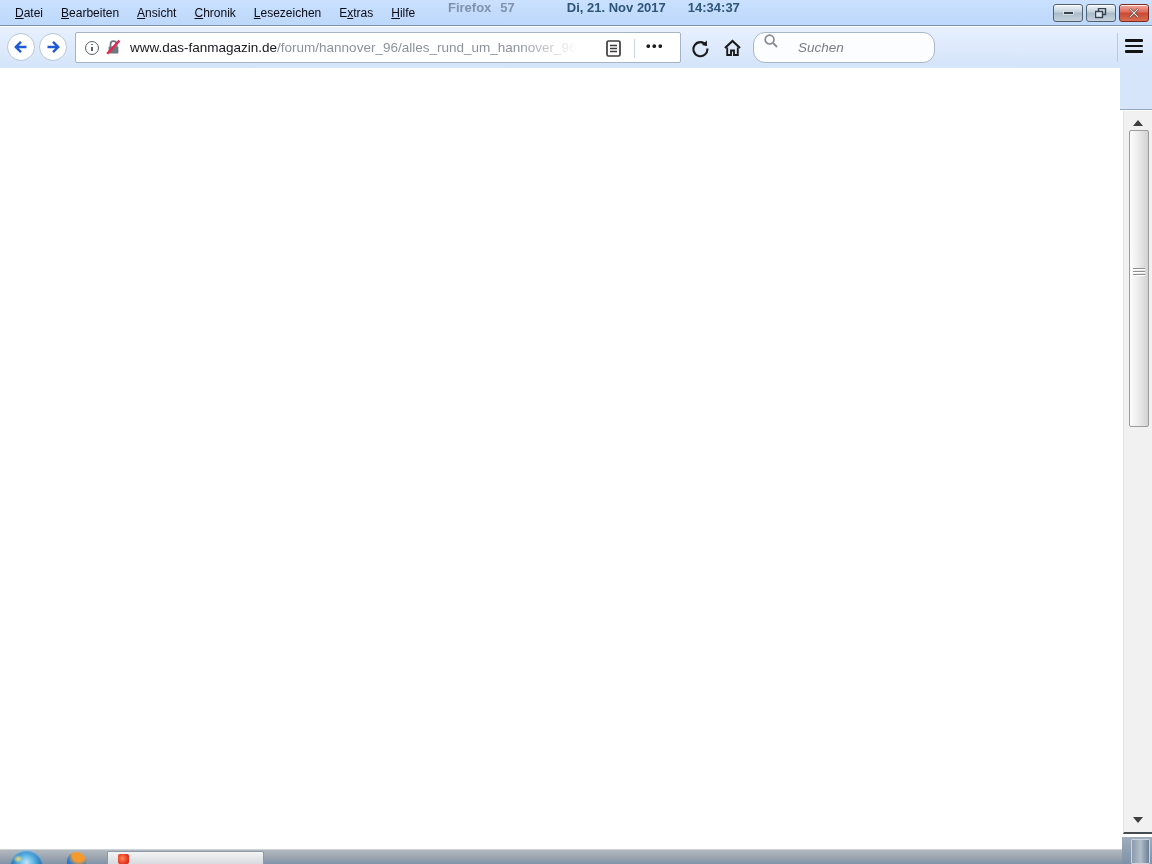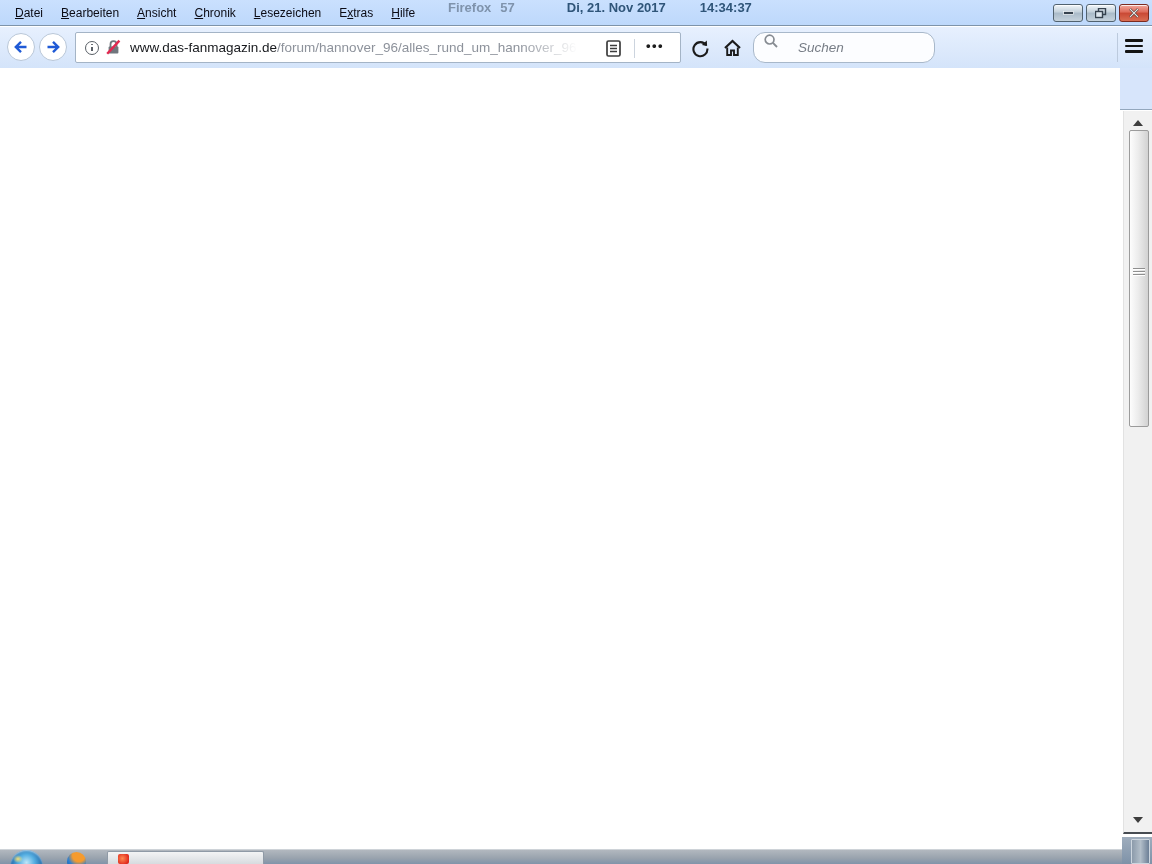--- a/index.html
+++ b/index.html
@@ -12,21 +12,21 @@
     background:linear-gradient(#cae0fe,#bdd8fb); border-bottom:1px solid #7e93a9;
     display:flex; align-items:center; }
   .menu { display:flex; margin-left:6px; z-index:3; }
   .menu-item { padding:1px 9px 0 9px; font-size:12px; color:#0b0b14; white-space:pre; cursor:default; }
   .ak { text-decoration:underline; }
   .title-center { position:absolute; left:448px; top:0; height:26px; display:flex; align-items:flex-start;
     font-size:13px; font-weight:bold; pointer-events:none; }
   .app-label { color:#7f93ac; }
   .app-ver { color:#7f93ac; margin-left:9px; }
   .tb-date { color:#2f5579; margin-left:52px; }
-  .tb-time { color:#2f5579; margin-left:34px; }
+  .tb-time { color:#2f5579; margin-left:22px; }
   .win-controls { position:absolute; right:3px; top:4px; display:flex; gap:3px; z-index:3; }
   .win-btn { width:30px; height:18px; border:1px solid #51626f; border-radius:3px;
     background:linear-gradient(#f2f6f9,#c2d0da 45%,#a9bac8 50%,#c6d3dd);
     display:flex; align-items:center; justify-content:center;
     box-shadow:inset 0 1px 0 rgba(255,255,255,.8); }
   .win-btn.close { background:linear-gradient(#f2a79d,#dd6a58 45%,#c94834 50%,#d96d52);
     border-color:#7c2b20; }
 
   
   .navbar { position:absolute; left:0; top:27px; width:1152px; height:41px;

